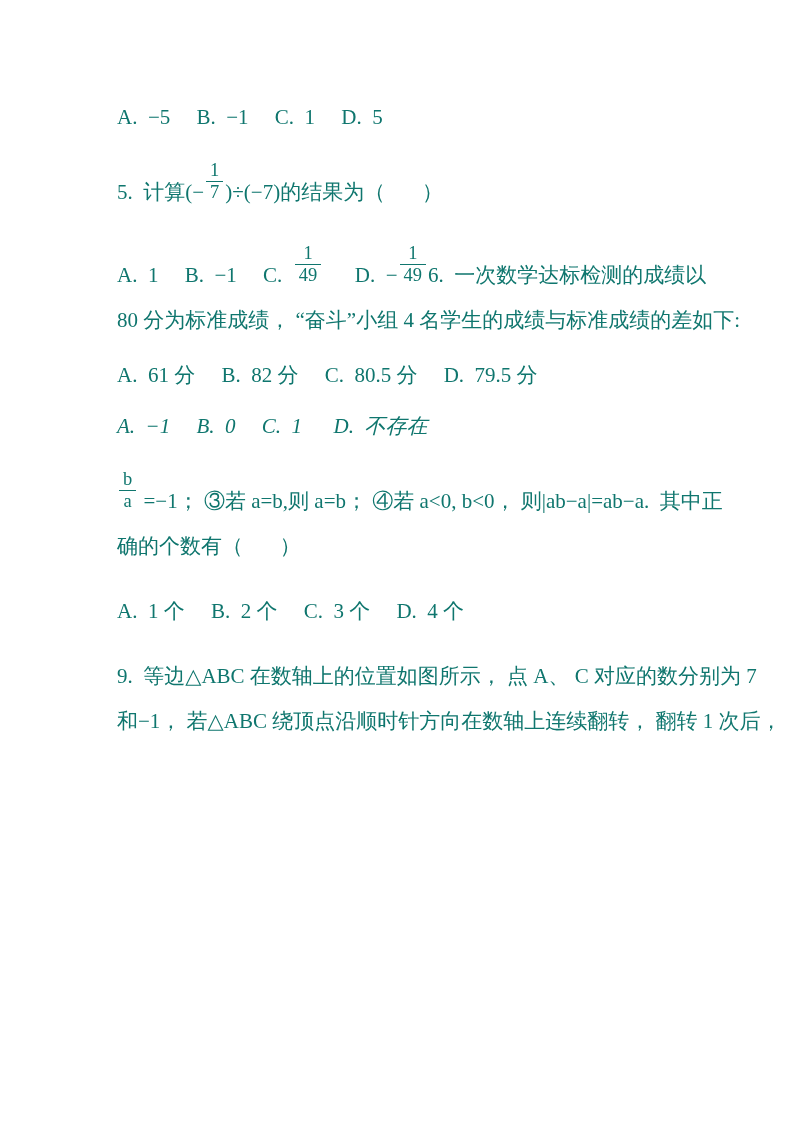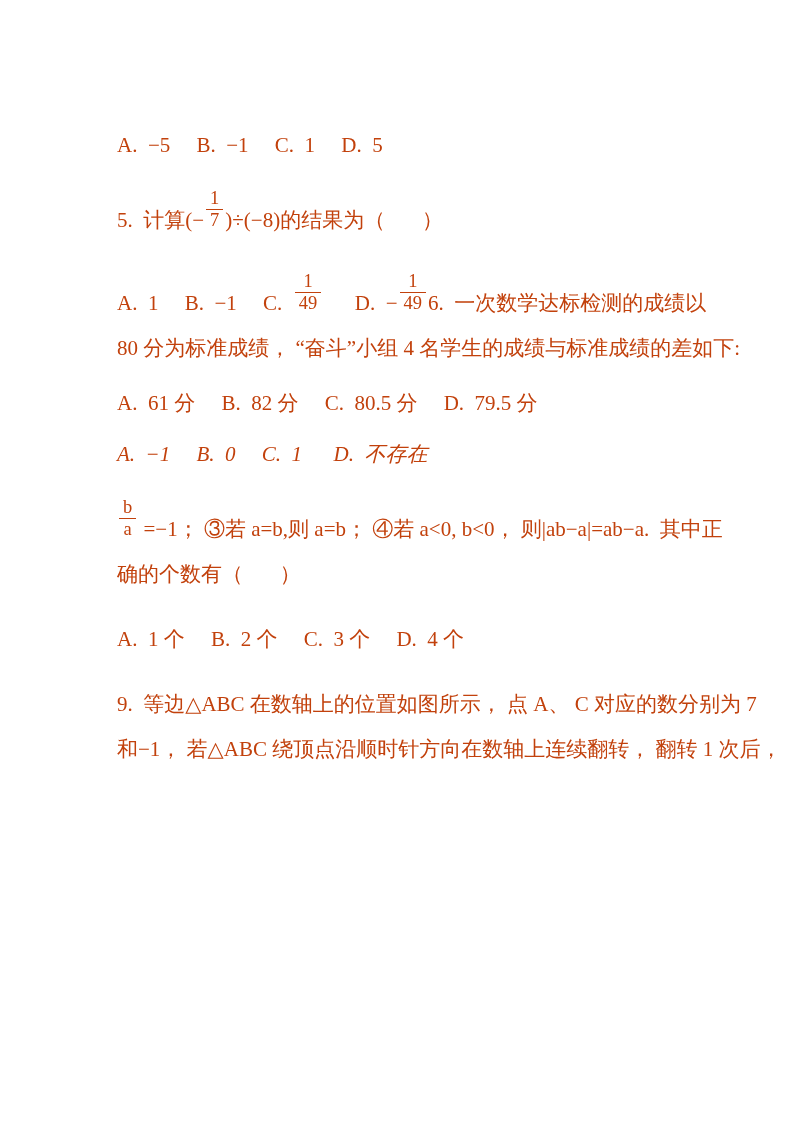--- a/index.html
+++ b/index.html
@@ -10,24 +10,23 @@
   body {
     width: 793px;
     height: 1122px;
     overflow: hidden;
   }
   .page {
     position: relative;
     width: 793px;
     height: 1092px;
     background: #ffffff;
-    color: #c2410c;
+    color: #0f766e;
     font-family: "Liberation Serif", "DejaVu Serif", serif;
     font-size: 21px;
-    margin-top: 28px;
   }
   .content {
     position: absolute;
     left: 117px;
     top: 95px;
     width: 620px;
   }
   .line {
     line-height: 45px;
     white-space: pre;
@@ -56,21 +55,21 @@
   }
 </style>
 </head>
 <body>
 
 <div class="page">
   <div class="content">
 
     <div class="line"><span>A.  −5     B.  −1     C.  1     D.  5</span></div>
 
-    <div class="line mt-md"><span>5.  计算(−</span><span class="frac"><span class="num">1</span><span class="den">7</span></span><span>)÷(−8)的结果为（       ）</span></div>
+    <div class="line mt-md"><span>5.  计算(−</span><span class="frac"><span class="num">1</span><span class="den">7</span></span><span>)÷(−7)的结果为（       ）</span></div>
 
     <div class="para mt-lg">
       <div class="line"><span>A.  1     B.  −1     C.  </span><span class="frac"><span class="num">1</span><span class="den">49</span></span><span>      D.  −</span><span class="frac"><span class="num">1</span><span class="den">49</span></span><span>6.  一次数学达标检测的成绩以</span></div>
       <div class="line">80 分为标准成绩， “奋斗”小组 4 名学生的成绩与标准成绩的差如下:</div>
     </div>
 
     <div class="line mt-sm">A.  61 分     B.  82 分     C.  80.5 分     D.  79.5 分</div>
 
 
     <div class="line mt-xs">A.  −1     B.  0     C.  1      D.  不存在</div>

